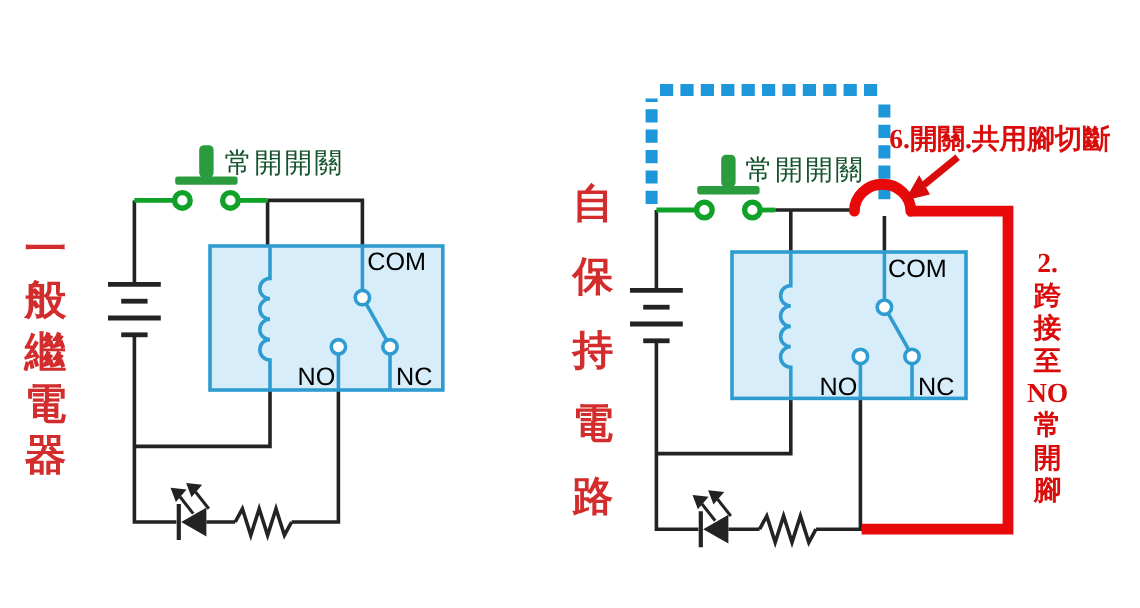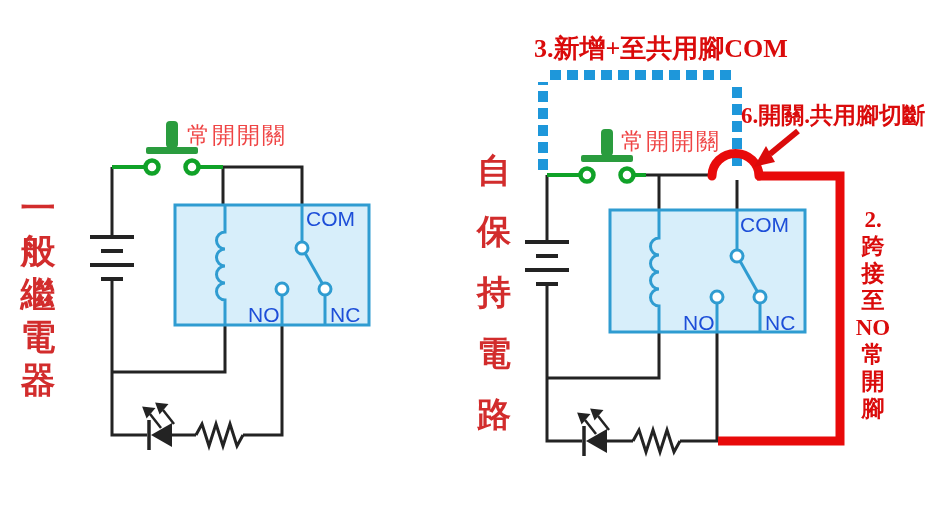--- a/index.html
+++ b/index.html
@@ -2,22 +2,22 @@
 <html><head>
 <meta charset="utf-8">
 <style>
   html,body{margin:0;padding:0;background:#ffffff;}
   #stage{position:relative;width:950px;height:507px;background:#ffffff;overflow:hidden;
          font-family:"Liberation Sans", sans-serif;}
   #stage svg{position:absolute;left:0;top:0;}
   .txt{position:absolute;white-space:nowrap;}
   .vtext{white-space:pre-line;text-align:center;font-weight:bold;}
   .side-label{color:#d22c2c;font-weight:bold;font-family:"Liberation Sans", sans-serif;}
-  .switch-label{color:#ef4444;font-size:23px;letter-spacing:2px;font-family:"Liberation Sans", sans-serif;}
-  .pin-label{color:#1d4ed8;font-size:21px;font-family:"Liberation Sans", sans-serif;}
+  .switch-label{color:#14532d;font-size:23px;letter-spacing:2px;font-family:"Liberation Sans", sans-serif;}
+  .pin-label{color:#000000;font-size:21px;font-family:"Liberation Sans", sans-serif;}
   .annotation{color:#da0b0b;font-weight:bold;font-family:"Liberation Serif", serif;}
 </style>
 </head>
 <body>
 
 <div id="stage">
 
   <svg width="950" height="507" viewBox="0 0 950 507">
 
     <g>
@@ -167,21 +167,20 @@
 持
 電
 路</div>
 
   <div class="txt switch-label" style="left:621px;top:126px;">常開開關</div>
 
   <div class="txt pin-label" style="left:740px;top:213px;">COM</div>
   <div class="txt pin-label" style="left:683px;top:311px;">NO</div>
   <div class="txt pin-label" style="left:765px;top:311px;">NC</div>
 
-  <div class="txt annotation" style="left:534px;top:31px;font-size:26px;">3.新增+至共用腳COM</div>
 
   <div class="txt annotation" style="left:741px;top:100px;font-size:23px;">6.開關.共用腳切斷</div>
 
   <div class="txt vtext annotation" style="left:849px;top:206px;width:48px;font-size:23px;line-height:27px;">2.
 跨
 接
 至
 NO
 常
 開

